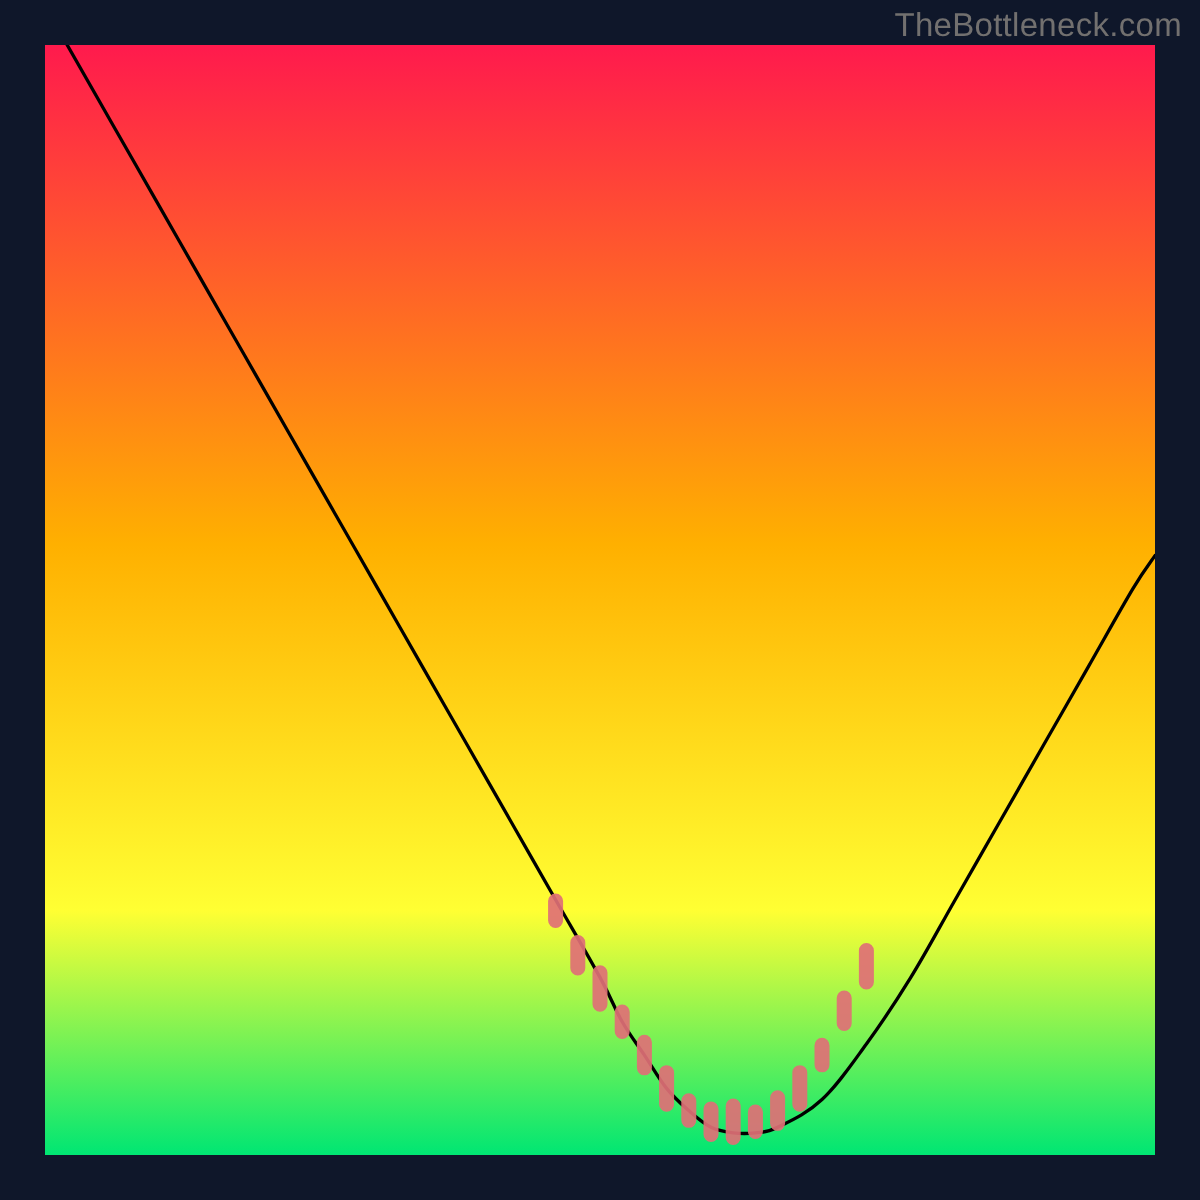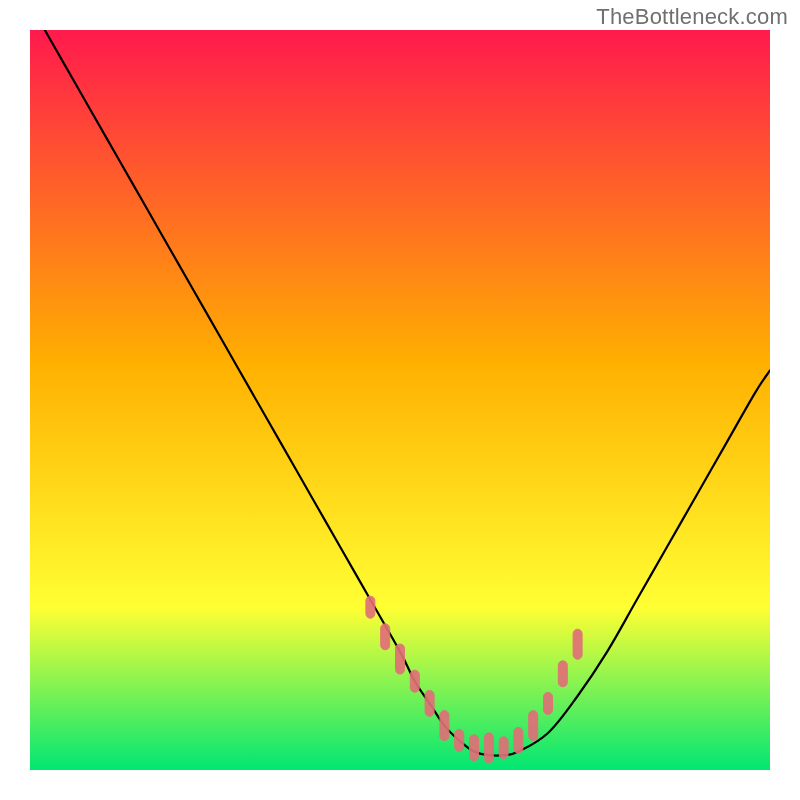--- a/index.html
+++ b/index.html
@@ -7,21 +7,21 @@
     padding: 0;
     width: 800px;
     height: 800px;
     background: #000;
     overflow: hidden;
   }
   .outer {
     position: relative;
     width: 800px;
     height: 800px;
-    background: #ffffff;
+    background: #0f172a;
   }
   .watermark {
     position: absolute;
     top: 4px;
     right: 12px;
     font-family: Arial, Helvetica, sans-serif;
     font-size: 22px;
     font-weight: 500;
     color: #72706f;
     letter-spacing: 0.2px;

